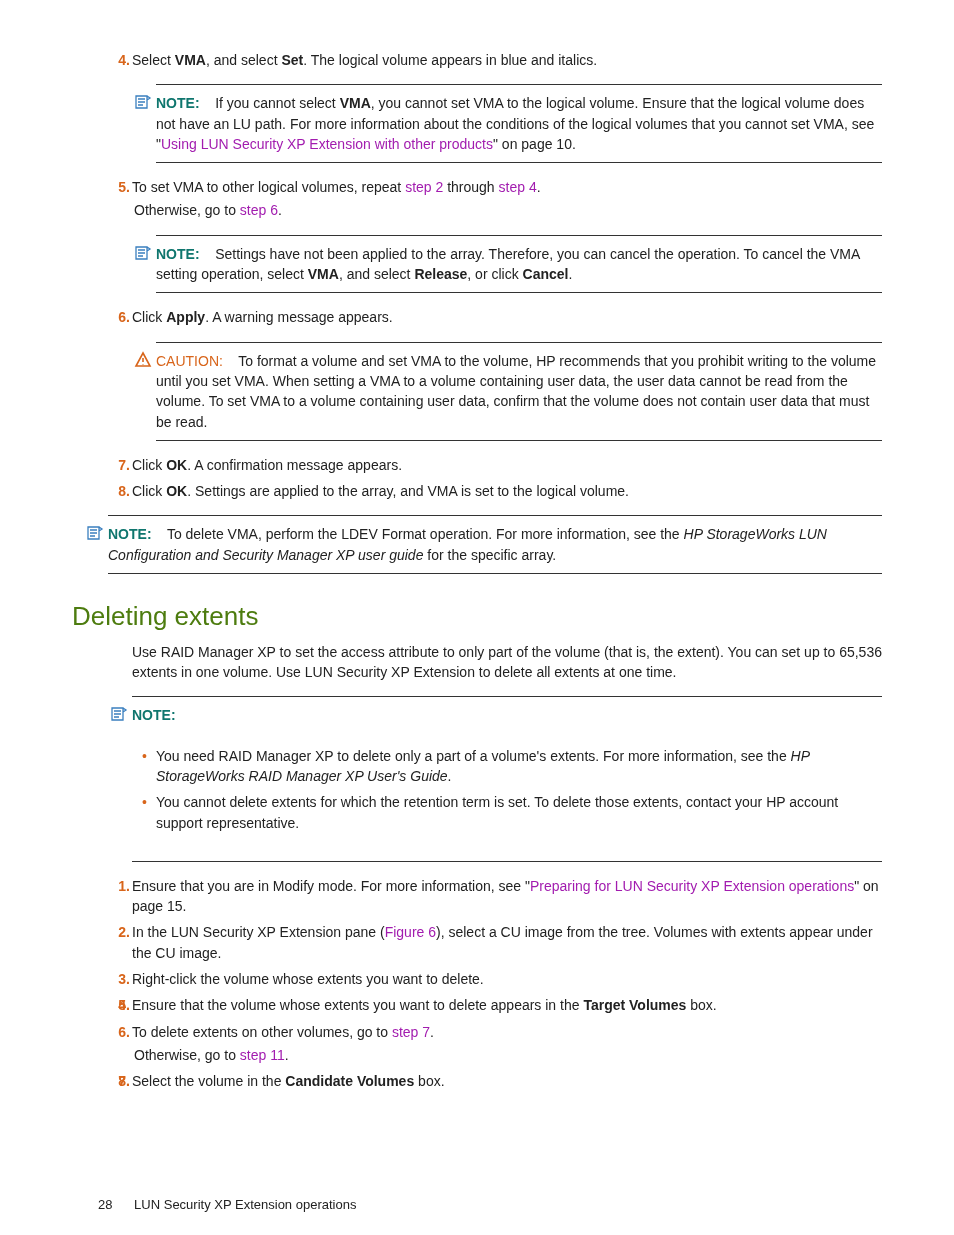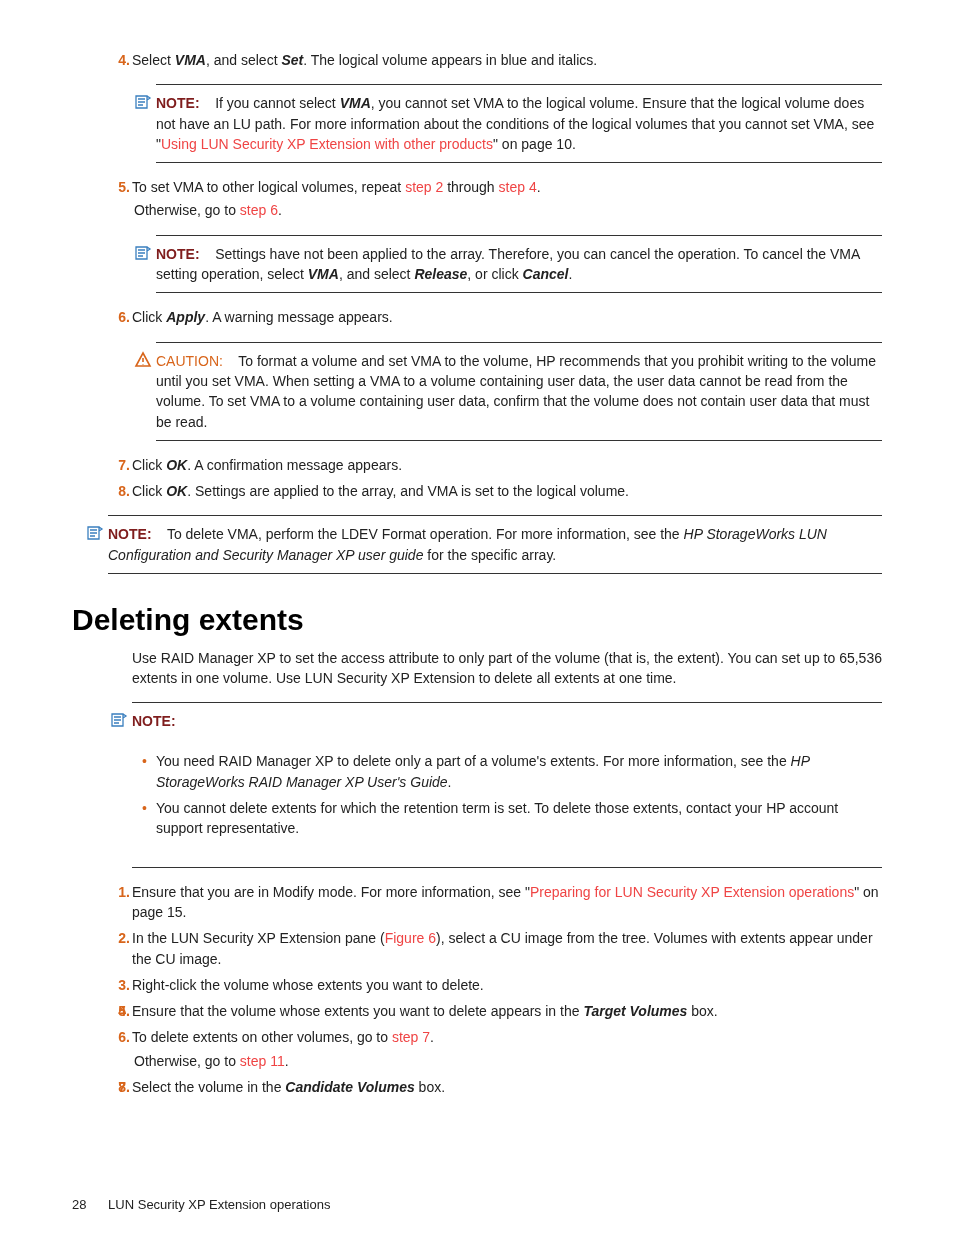--- a/index.html
+++ b/index.html
@@ -22,44 +22,44 @@
     margin-bottom: 6px;
   }
   ol.steps > li > .num {
     position: absolute;
     left: -24px;
     width: 22px;
     text-align: right;
     color: #d8651b;
     font-weight: bold;
   }
-  .b { font-weight: bold; font-style: italic; }
-  .link { color: #ef4444; }
+  .b { font-weight: bold; }
+  .link { color: #a21caf; }
   .admon {
     border-top: 1px solid #333;
     border-bottom: 1px solid #333;
     margin: 14px 0 14px 0px;
     padding: 8px 0;
     position: relative;
   }
   .admon .icon {
     position: absolute;
     left: -22px;
     top: 8px;
     width: 18px;
     height: 18px;
   }
-  .label-note { color: #7f1d1d; font-weight: bold; }
+  .label-note { color: #0f766e; font-weight: bold; }
   .label-caution { color: #d8651b; font-weight: normal; }
   .nest { margin-left: 24px; }
   .sub { margin-left: 2px; margin-top:3px;}
   h2.section {
-    font-weight: bold;
-    font-size: 30px;
-    color: #000000;
+    font-weight: normal;
+    font-size: 26px;
+    color: #4d7c0f;
     margin: 24px 0 6px -60px;
   }
   .para { margin-left: 60px; margin-bottom:6px;}
   ul.bullets {
     list-style: none;
     padding-left: 24px;
     margin: 20px 0;
   }
   ul.bullets > li {
     position: relative;
@@ -71,21 +71,21 @@
     position: absolute;
     left: -14px;
   }
   .italic { font-style: italic; }
   .footer {
     position: absolute;
     bottom: 20px;
     left: 72px;
     font-size: 13px;
   }
-  .footer .pn { margin-right: 18px; }
+  .footer .pn { margin-right: 18px; margin-left: 26px; }
   .admon-outer {
     margin-left:36px;
   }
   .admon-outer2 {
     margin-left:60px;
   }
   svg.note-svg path { stroke:#3a7fbf; fill:none; stroke-width:1.3;}
   svg.caution-svg path { stroke:#d8651b; fill:none; stroke-width:1.6;}
 </style>
 </head>

